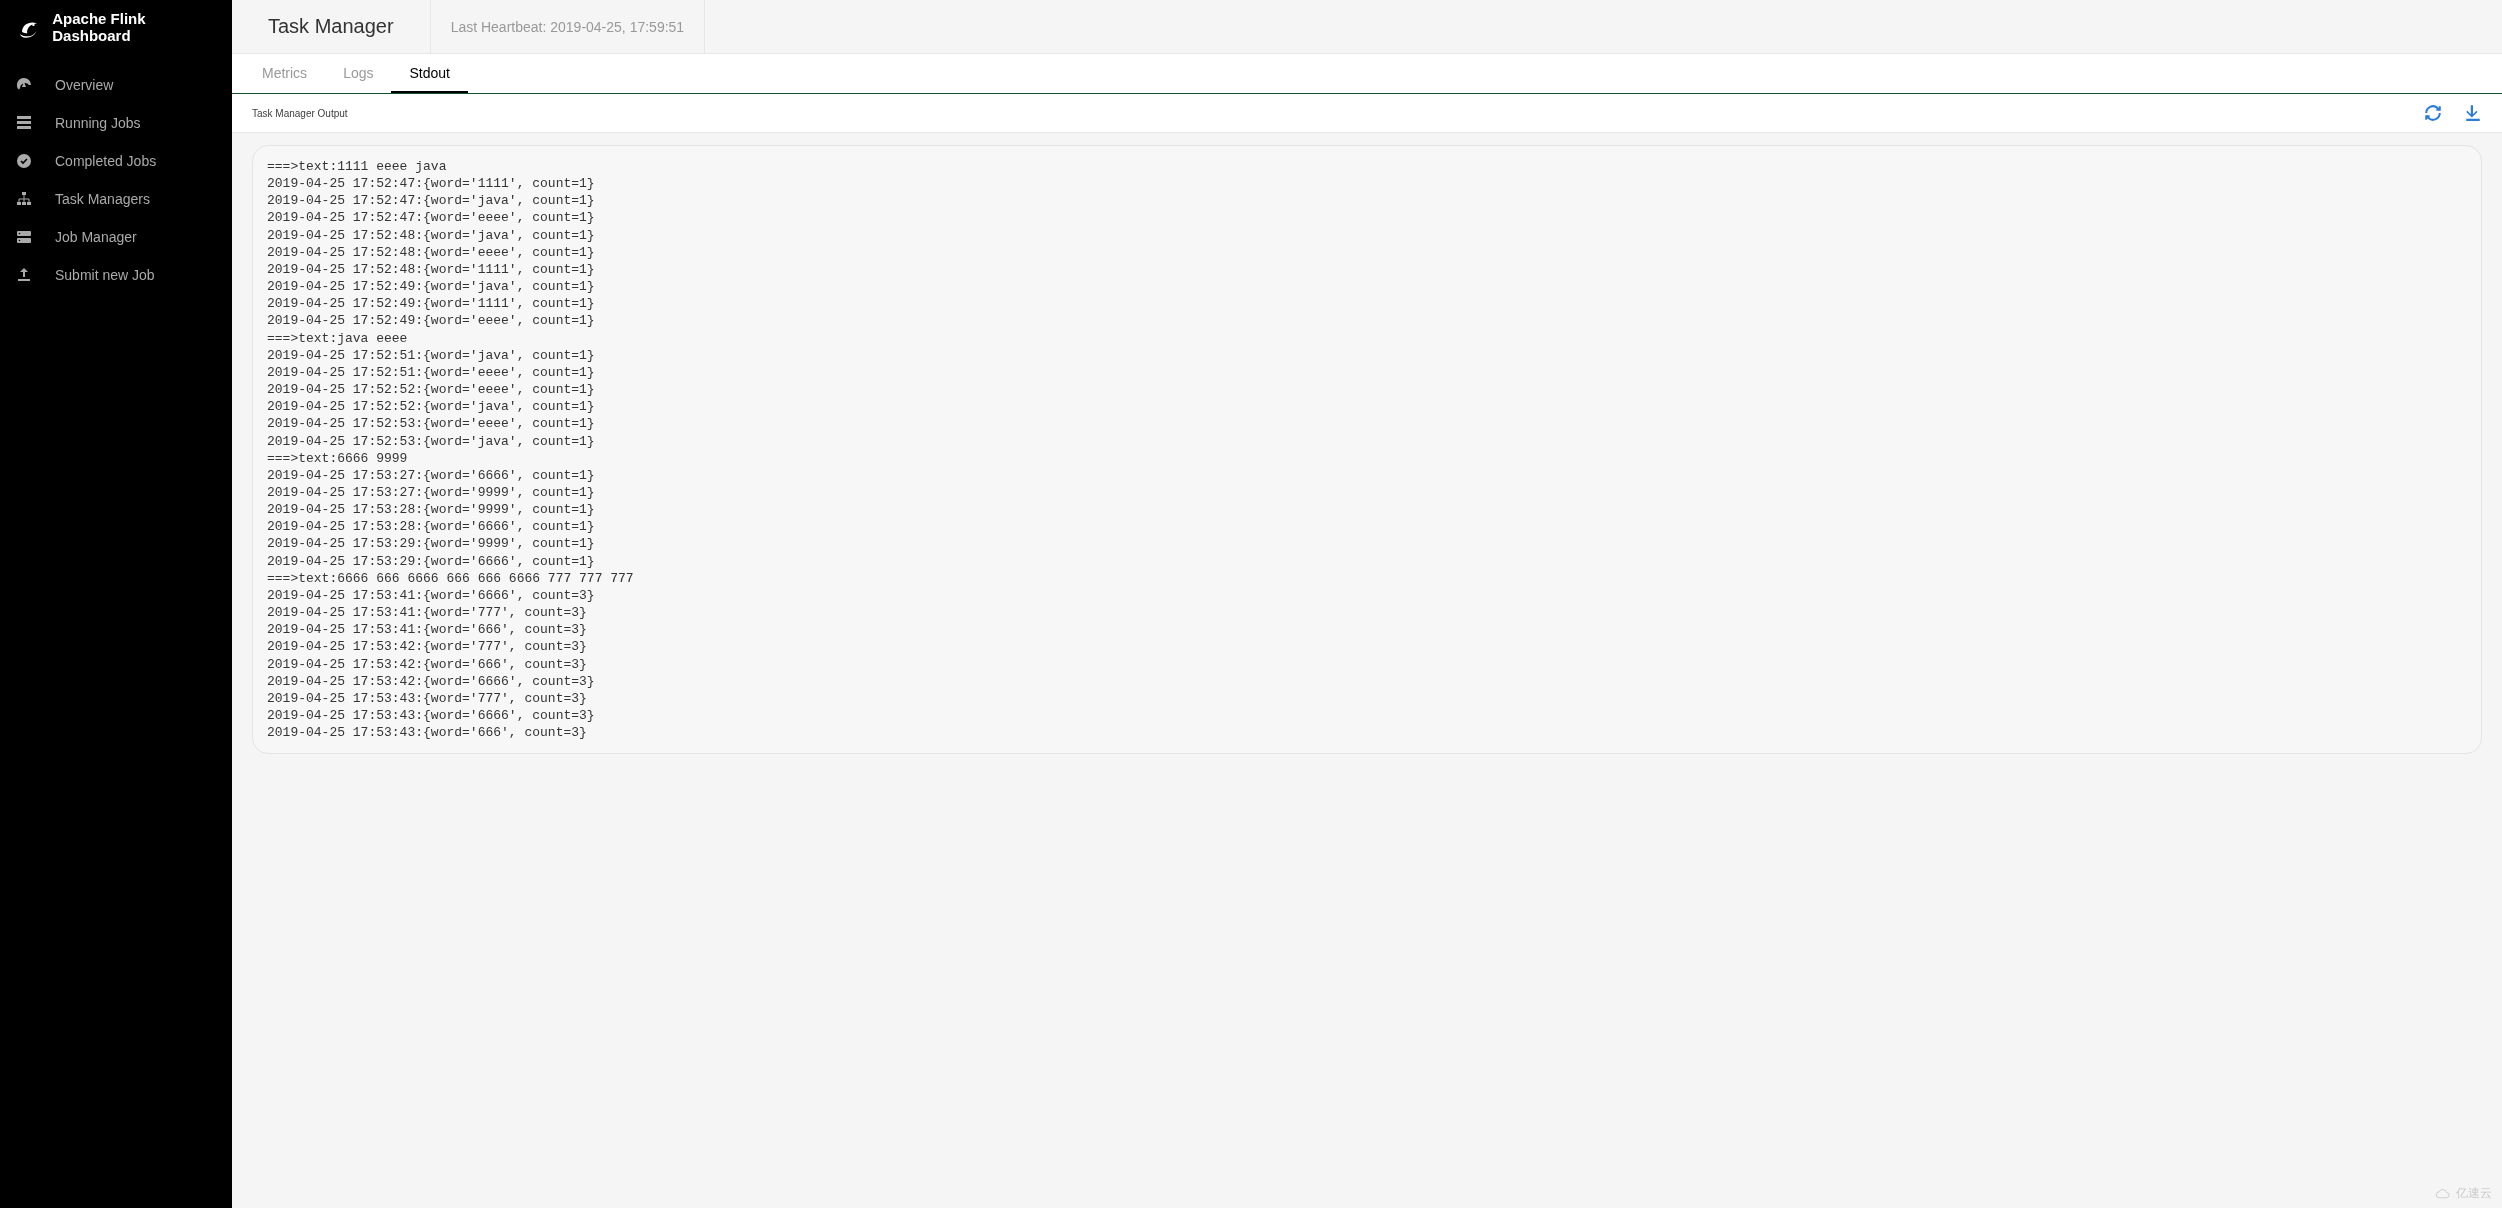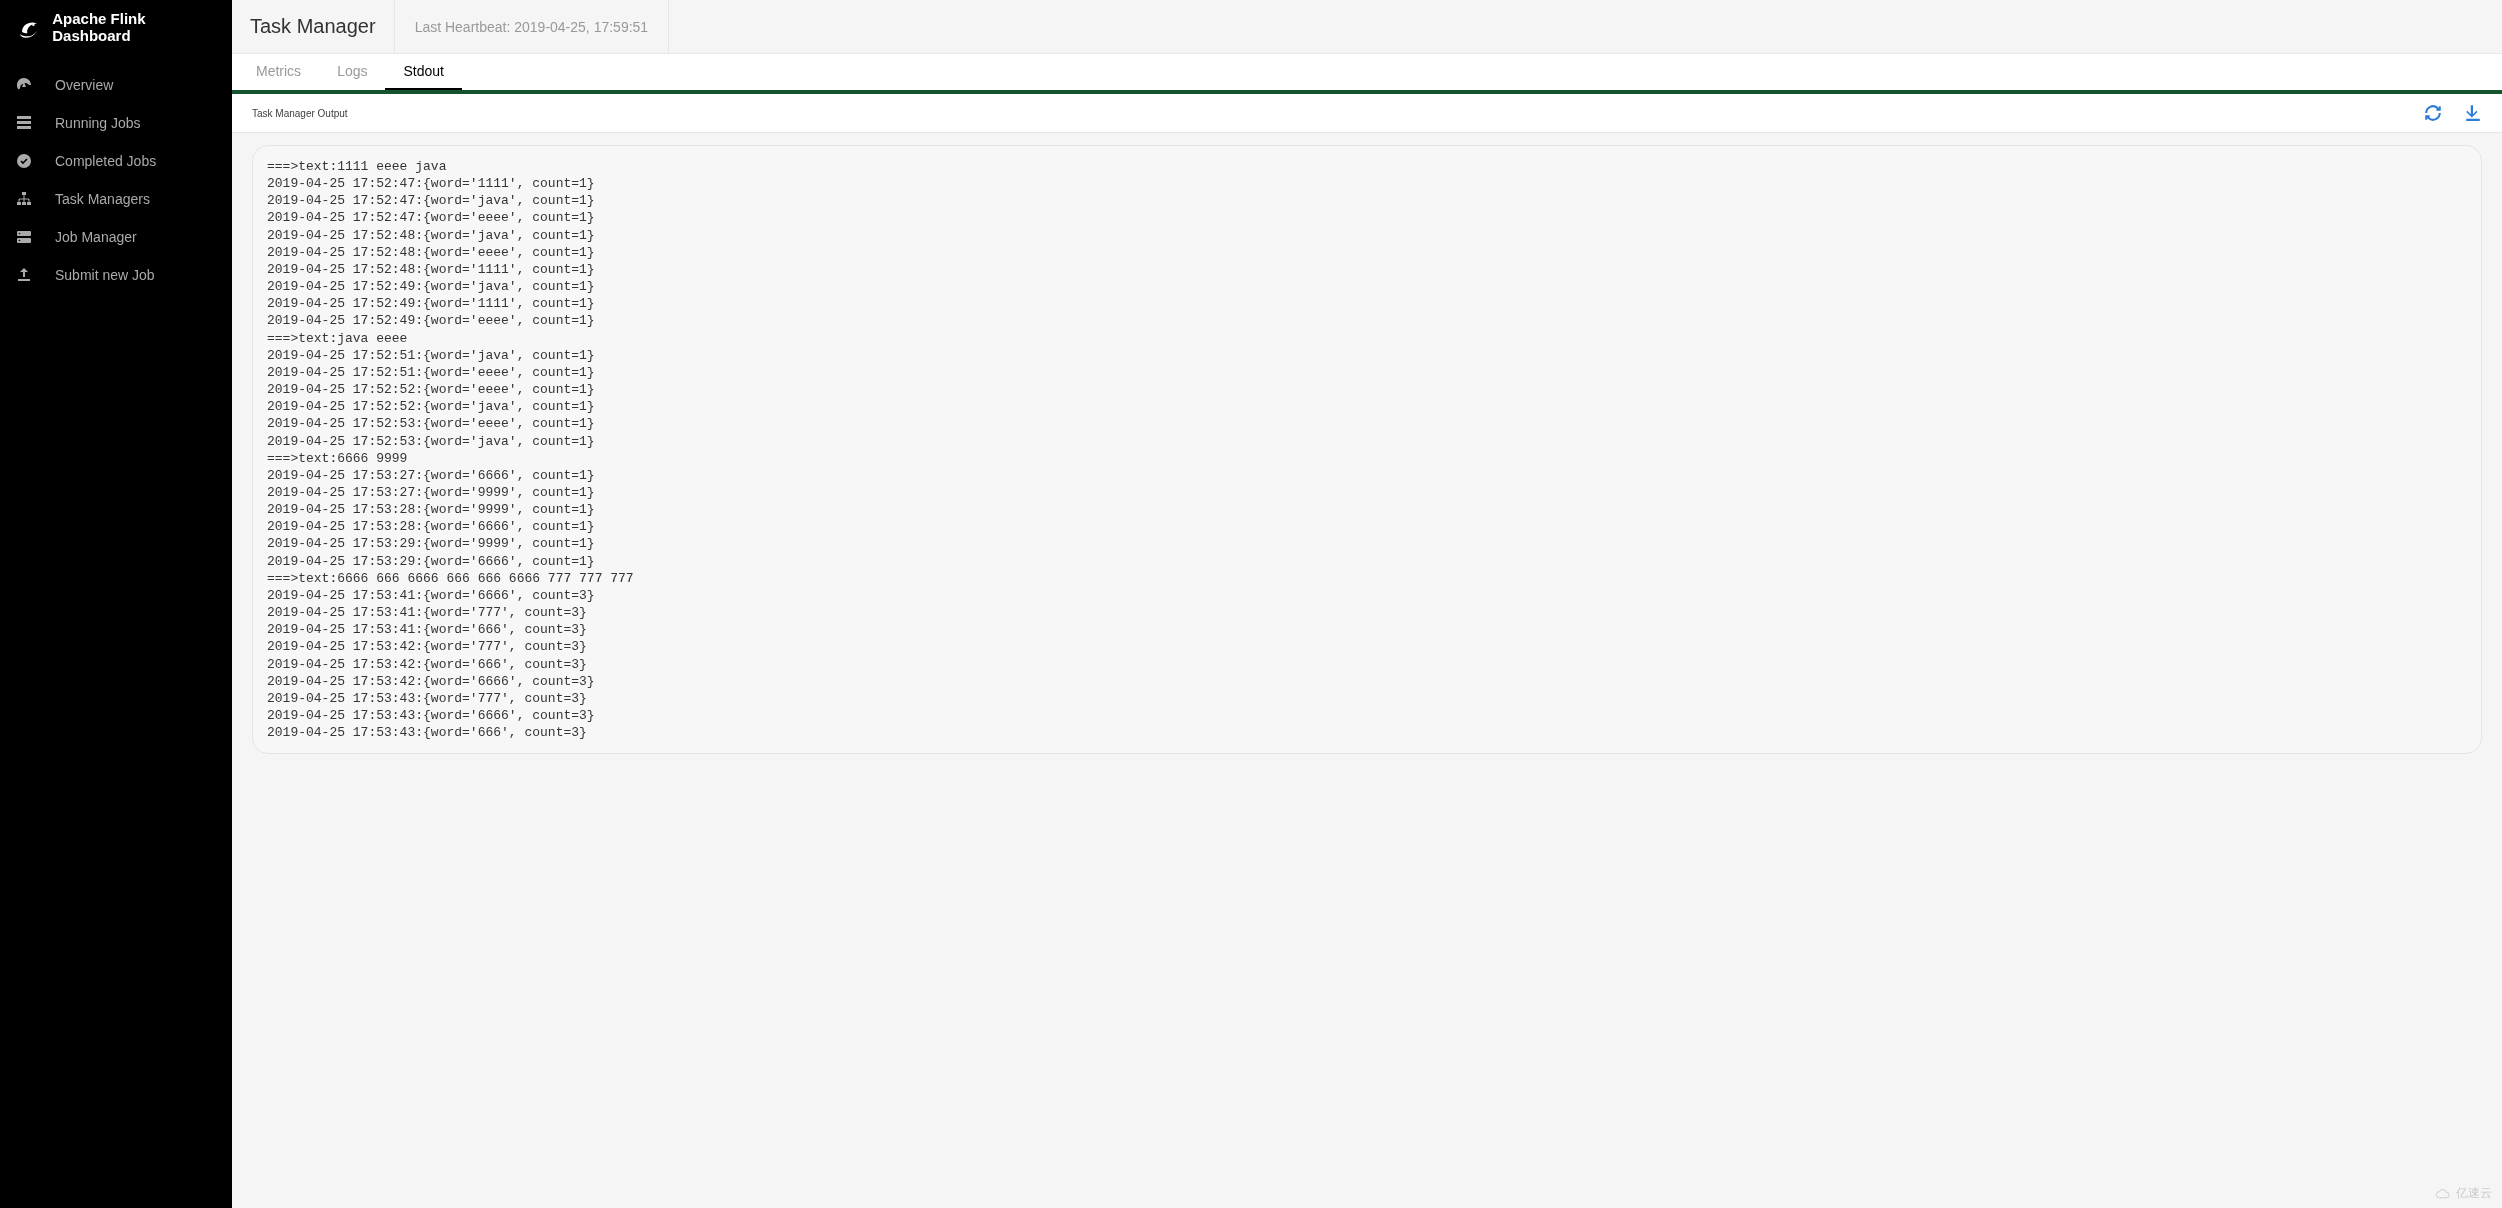--- a/index.html
+++ b/index.html
@@ -68,26 +68,26 @@
     }
     .topbar-cell {
       padding: 0 20px;
       height: 100%;
       display: flex;
       align-items: center;
       border-right: 1px solid #e7e7e7;
       font-size: 14px;
       color: #999;
     }
-    .topbar-cell.title { color: #333; font-size: 20px; font-weight: 400; padding: 0 18px; }
+    .topbar-cell.title { color: #333; font-size: 20px; font-weight: 400; padding: 0 36px; }
     .tabs {
       background: #fff;
-      border-bottom: 4px solid #14532d;
-      display: flex;
-      padding: 0 6px;
+      border-bottom: 1px solid #14532d;
+      display: flex;
+      padding: 0 12px;
       height: 40px;
     }
     .tab {
       padding: 0 18px;
       display: flex;
       align-items: center;
       color: #999;
       cursor: pointer;
       border-bottom: 2px solid transparent;
       font-size: 14px;

